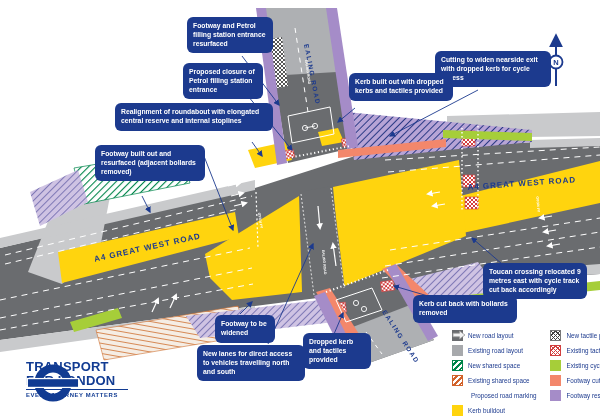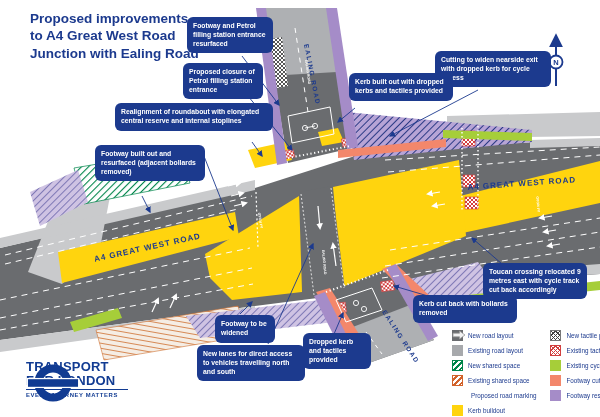--- a/index.html
+++ b/index.html
@@ -221,23 +221,20 @@
       <line x1="334" y1="334" x2="343" y2="313" marker-end="url(#arrNavy)"></line>
     </g>
 
     <g>
       <line x1="556" y1="86" x2="556" y2="36" stroke="#1c3a8e" stroke-width="2" marker-end="url(#arrNavy)"></line>
       <circle cx="556" cy="62" r="6.5" fill="#fff" stroke="#1c3a8e" stroke-width="1.8"></circle>
       <text x="556" y="64.8" font-size="7.5" font-weight="bold" fill="#1c3a8e" text-anchor="middle" font-family="Liberation Sans, sans-serif">N</text>
     </g>
   </svg>
 
-  <div class="title">Proposed improvements
-to A4 Great West Road
-Junction with Ealing Road</div>
 
   <div class="callout" style="left:187px;top:17px;width:74px;">Footway and Petrol filling station entrance resurfaced</div>
   <div class="callout" style="left:183px;top:63px;width:68px;">Proposed closure of Petrol filling station entrance</div>
   <div class="callout" style="left:435px;top:51px;width:104px;">Cutting to widen nearside exit with dropped kerb for cycle access</div>
   <div class="callout" style="left:349px;top:73px;width:92px;">Kerb built out with dropped kerbs and tactiles provided</div>
   <div class="callout" style="left:115px;top:103px;width:146px;">Realignment of roundabout with elongated central reserve and internal stoplines</div>
   <div class="callout" style="left:95px;top:145px;width:98px;">Footway built out and resurfaced (adjacent bollards removed)</div>
   <div class="callout" style="left:483px;top:263px;width:92px;">Toucan crossing relocated 9 metres east with cycle track cut back accordingly</div>
   <div class="callout" style="left:413px;top:295px;width:92px;">Kerb cut back with bollards removed</div>
   <div class="callout" style="left:215px;top:315px;width:48px;">Footway to be widened</div>

